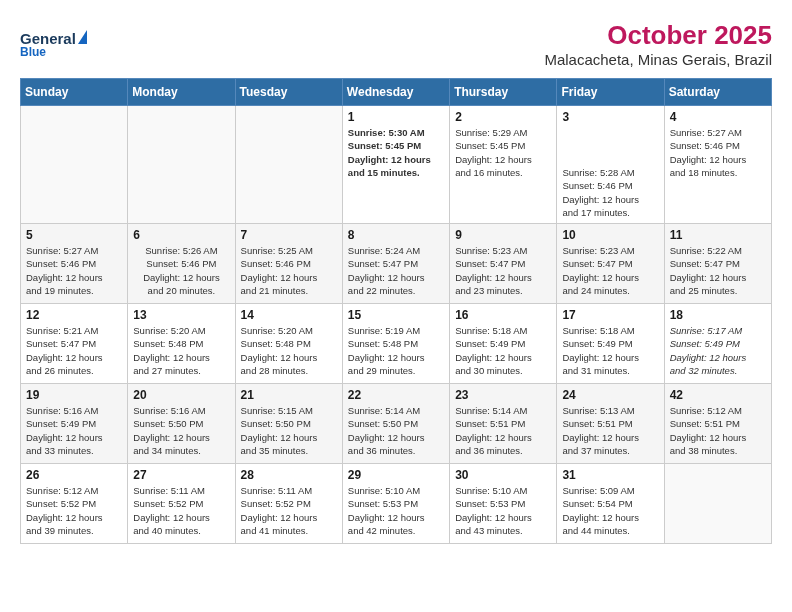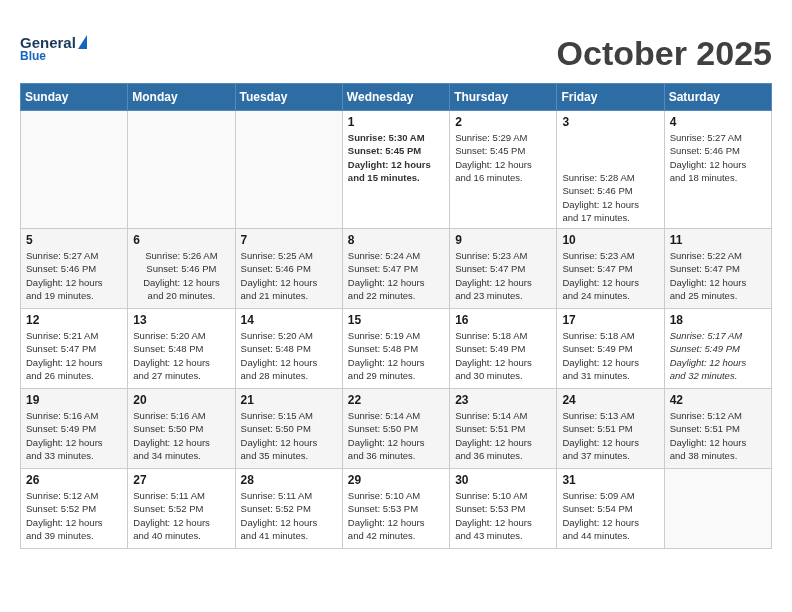--- a/index.html
+++ b/index.html
@@ -6,38 +6,37 @@
     body {
       font-family: Arial, sans-serif;
       background: #fff;
       width: 792px;
       min-height: 612px;
       padding: 20px;
     }
     .header-section {
       display: flex;
       justify-content: space-between;
-      align-items: flex-start;
+      align-items: center;
       margin-bottom: 10px;
-      margin-top: 14px;
     }
     .logo {
       display: flex;
       flex-direction: column;
       font-size: 13px;
       font-weight: bold;
       color: #1a3a5c;
     }
     .title-section {
       text-align: right;
     }
     .month-title {
-      font-size: 34px;
+      font-size: 26px;
       font-weight: bold;
-      color: #404040;
+      color: #be185d;
     }
     .subtitle {
       font-size: 15px;
       color: #333;
     }
     table {
       width: 100%;
       border-collapse: collapse;
       font-size: 10.5px;
       border-radius: 13px;
@@ -84,20 +83,21 @@
 <div class="header-section">
   <div class="logo">
     <div style="display:flex;align-items:center;gap:2px;">
       <span style="font-size:15px;color:#1a3a5c;font-weight:bold;">General</span>
       <span style="display:inline-block;width:0;height:0;border-left:9px solid transparent;border-bottom:14px solid #1565c0;margin-bottom:2px;"></span>
     </div>
     <span style="color:#1565c0;font-size:12px;font-weight:bold;margin-top:-2px;">Blue</span>
   </div>
   <div class="title-section">
     <div class="month-title">October 2025</div>
+    <div class="subtitle">Malacacheta, Minas Gerais, Brazil</div>
   </div>
 </div>
 
 <table>
   <thead>
     <tr>
     <th>Sunday</th>
         <th>Monday</th>
         <th>Tuesday</th>
         <th>Wednesday</th>

